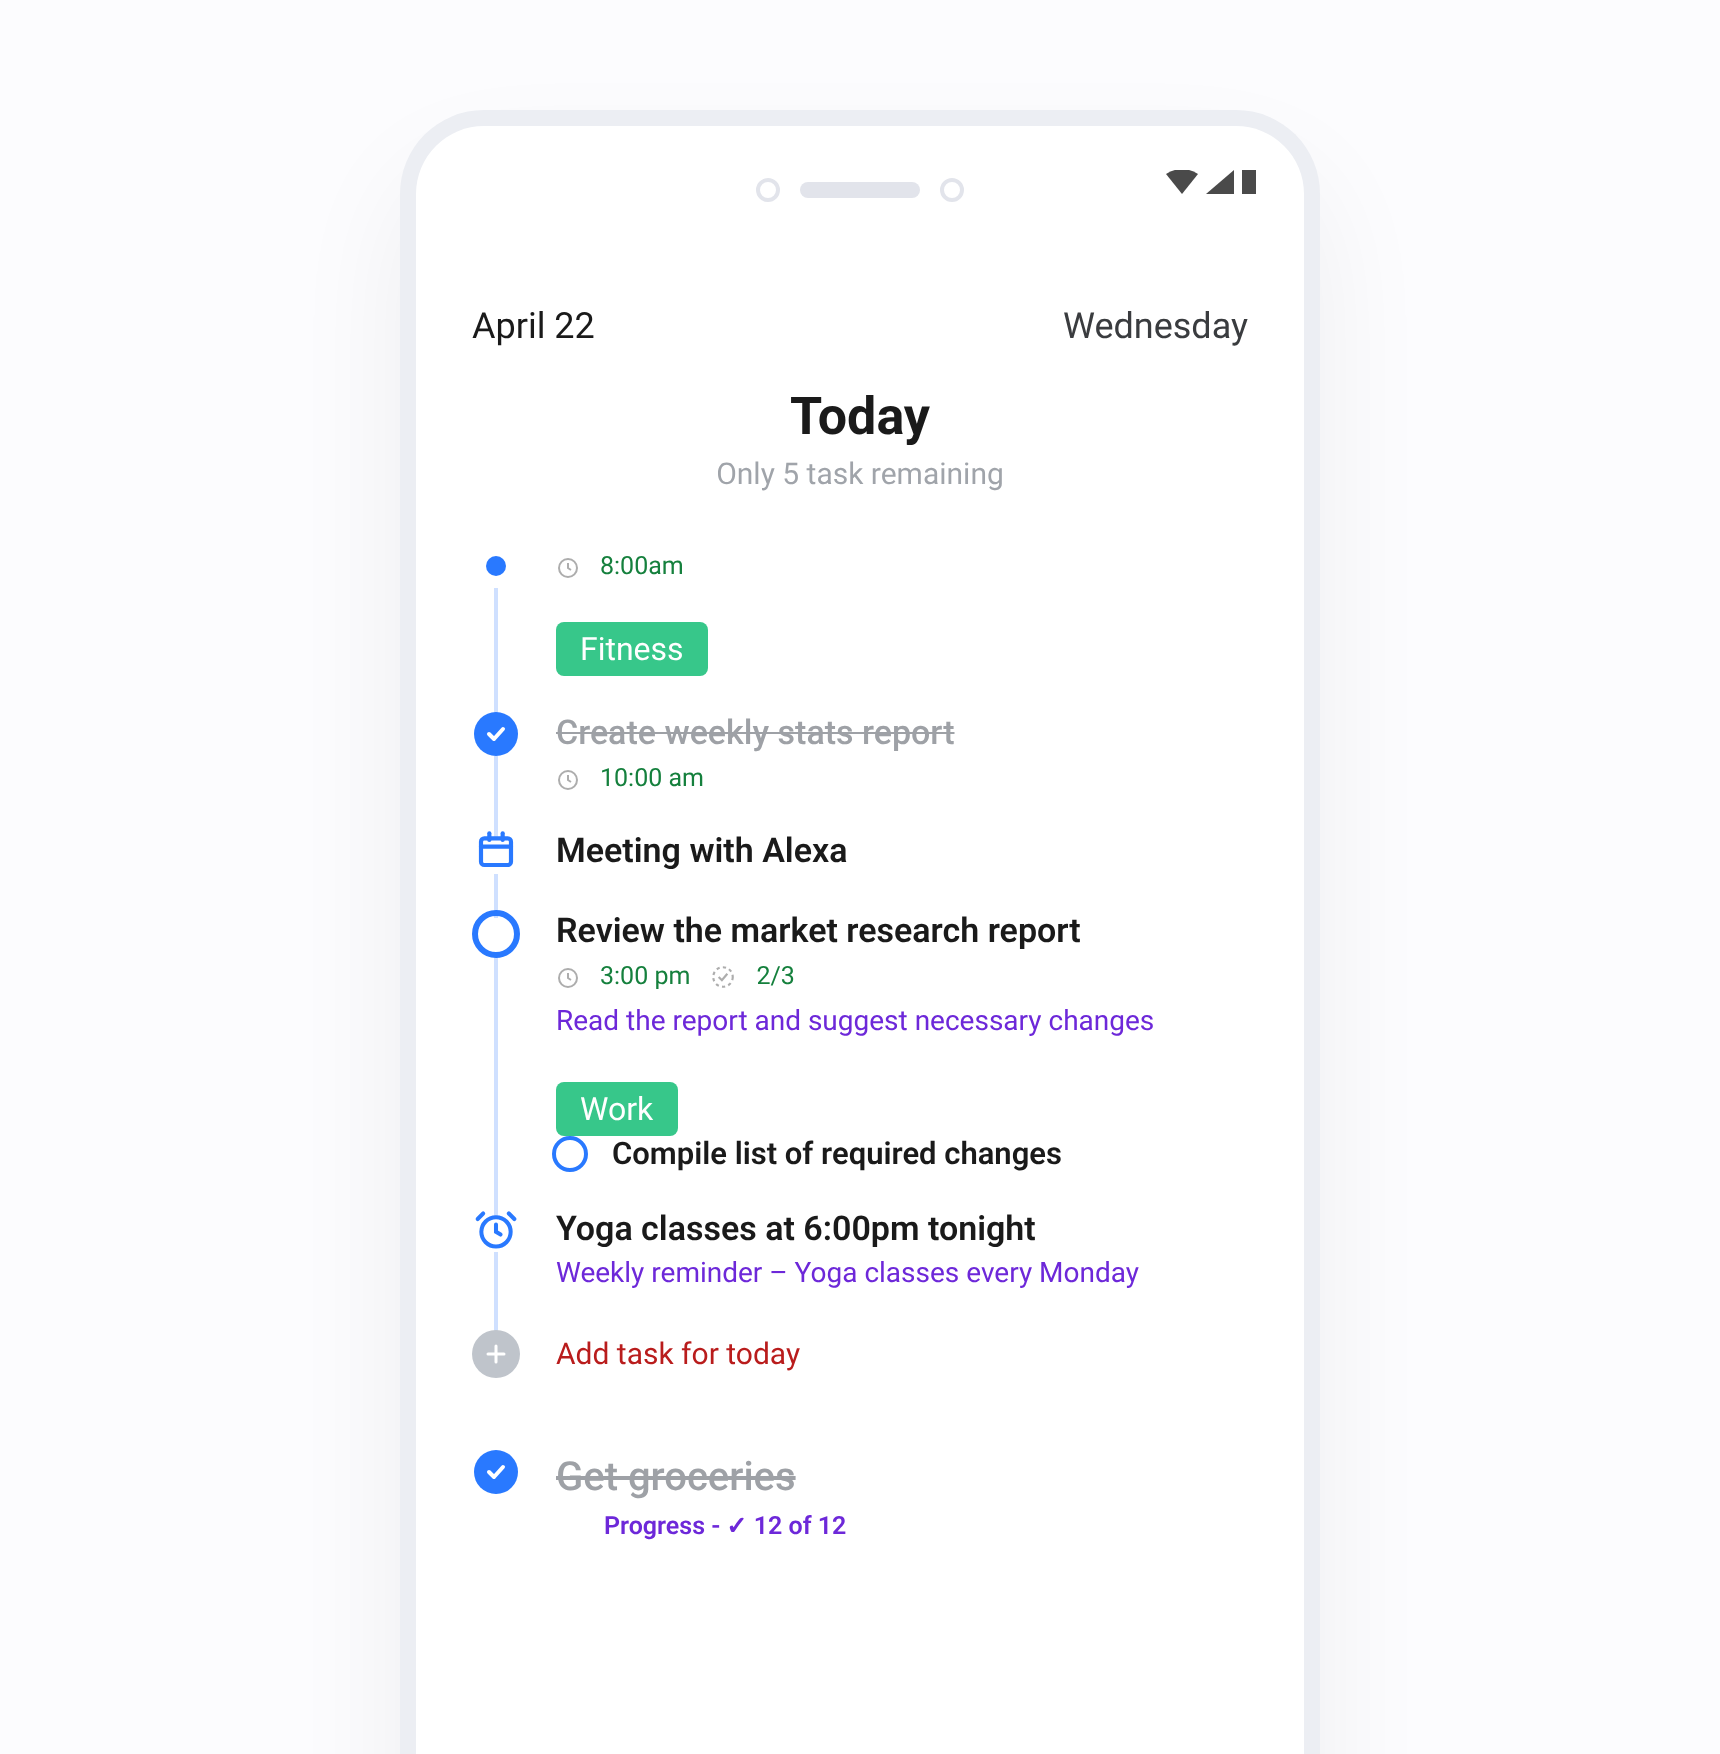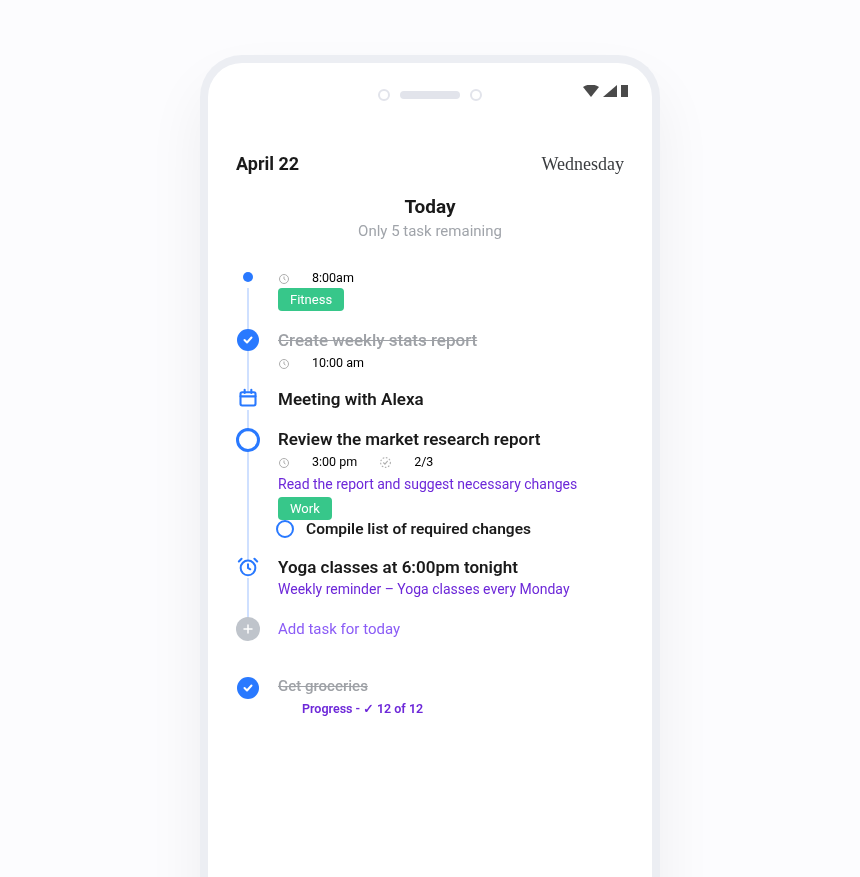--- a/index.html
+++ b/index.html
@@ -22,54 +22,54 @@
     overflow:hidden;
   }
   .statusbar{height:36px;margin-top:14px;display:flex;align-items:center;justify-content:center;position:relative;}
   .speaker{width:60px;height:8px;border-radius:4px;background:#e2e4eb;}
   .cam{width:12px;height:12px;border-radius:50%;border:2px solid #e2e4eb;margin:0 10px;}
   .status-icons{position:absolute;right:24px;top:8px;display:flex;gap:4px;align-items:flex-end;}
   
   .content{padding:0 28px;}
   
   .day-header{display:flex;justify-content:space-between;align-items:baseline;margin-top:40px;}
-  .day-date{font-size:18px;font-weight:700;color:var(--ink);text-align:center;}
-  .day-name{font-size:18px;font-weight:400;color:#3a3c3f;font-family:Liberation Serif, serif;}
+  .day-date{font-size:18px;font-weight:400;color:var(--ink);text-align:center;}
+  .day-name{font-size:18px;font-weight:400;color:#3a3c3f;}
   
   .center-block{text-align:center;margin-top:20px;}
-  .today-title{font-size:19px;font-weight:700;color:var(--ink);}
+  .today-title{font-size:26px;font-weight:700;color:var(--ink);}
   .today-sub{font-size:15px;color:#a0a4aa;margin-top:4px;}
   
   .timeline{margin-top:26px;position:relative;}
   .tl-item{display:flex;gap:18px;position:relative;padding-bottom:18px;}
   .tl-item::before{
     content:"";position:absolute;left:11px;top:22px;bottom:-4px;width:2px;background:#cfe0ff;
   }
   .tl-item.last::before{display:none;}
   .tl-bullet{flex:0 0 24px;display:flex;justify-content:center;z-index:1;}
   .dot{width:10px;height:10px;border-radius:50%;background:var(--blue);margin-top:6px;}
   .check{width:22px;height:22px;border-radius:50%;background:var(--blue);display:flex;align-items:center;justify-content:center;}
   .ring{width:20px;height:20px;border-radius:50%;border:2.5px solid var(--blue);}
   .ring.lg{width:24px;height:24px;border-width:3px;}
   .cal-ic,.alarm-ic{color:var(--blue);}
   .plus-grey{width:24px;height:24px;border-radius:50%;background:#bfc4cb;display:flex;align-items:center;justify-content:center;color:#fff;font-size:18px;line-height:1;}
   
   .tl-body{flex:1;}
   .task-title{font-size:17px;font-weight:600;color:var(--ink);line-height:1.3;}
   .task-title.done{text-decoration:line-through;color:#9ea1a6;font-weight:500;}
-  .meta{display:flex;gap:22px;align-items:flex-end;margin-top:4px;font-size:12.5px;color:#000000;}
+  .meta{display:flex;gap:10px;align-items:center;margin-top:4px;font-size:12.5px;color:#15803d;}
   .meta svg{opacity:.6;}
   .note{font-size:14px;color:#6d28d9;margin-top:6px;line-height:1.35;}
-  .badge{display:inline-block;background:var(--green);color:#fff;font-size:13px;padding:4px 12px;border-radius:4px;margin-top:3px;}
+  .badge{display:inline-block;background:var(--green);color:#fff;font-size:16px;padding:4px 12px;border-radius:4px;margin-top:20px;}
   
   .subtask{display:flex;gap:12px;align-items:center;margin-top:0;margin-left:-2px;}
   .sub-ring{width:18px;height:18px;border-radius:50%;border:2.5px solid var(--blue);flex-shrink:0;}
   .sub-title{font-size:15.5px;font-weight:600;color:var(--ink);}
   
-  .add-text{font-size:15px;color:#8b5cf6;}
+  .add-text{font-size:15px;color:#b91c1c;}
   
   .day-header.prev{margin-top:14px;}
   
   .progress-line{font-size:12.5px;color:#6d28d9;margin-top:4px;font-weight:600;padding-left:24px;}
   .progress-line .chk{font-weight:700;}
   
   .side-btn{position:absolute;background:#eceef3;border-radius:3px;}
   .sb1{right:-11px;top:212px;width:4px;height:44px;}
   .sb2{right:-11px;top:432px;width:4px;height:88px;}
 </style>
@@ -222,21 +222,21 @@
     <div class="timeline" style="margin-top:18px">
       <div class="tl-item last">
         <div class="tl-bullet">
           <span class="check">
             <svg width="12" height="12" viewBox="0 0 24 24" fill="none" stroke="#fff" stroke-width="4" stroke-linecap="round" stroke-linejoin="round">
                 <polyline points="5 12 10 17 19 7"></polyline>
               </svg>
           </span>
         </div>
         <div class="tl-body">
-          <div class="task-title done" style="font-size:15px">Get groceries</div>
+          <div class="task-title done" style="font-size:20px">Get groceries</div>
           <div class="progress-line">
             <span>Progress - </span><span class="chk">✓ </span><span>12 of 12</span>
           </div>
         </div>
       </div>
     </div>
 
   </div>
 
 </div>

